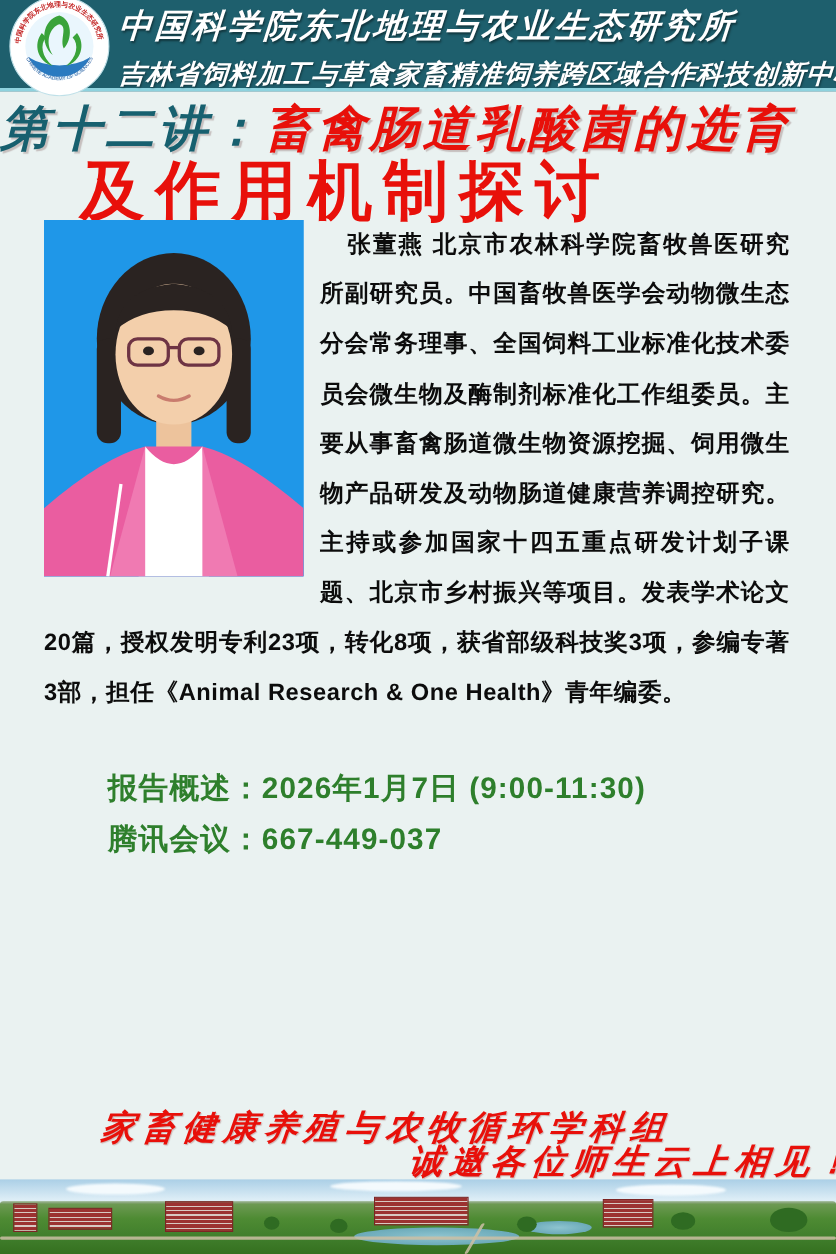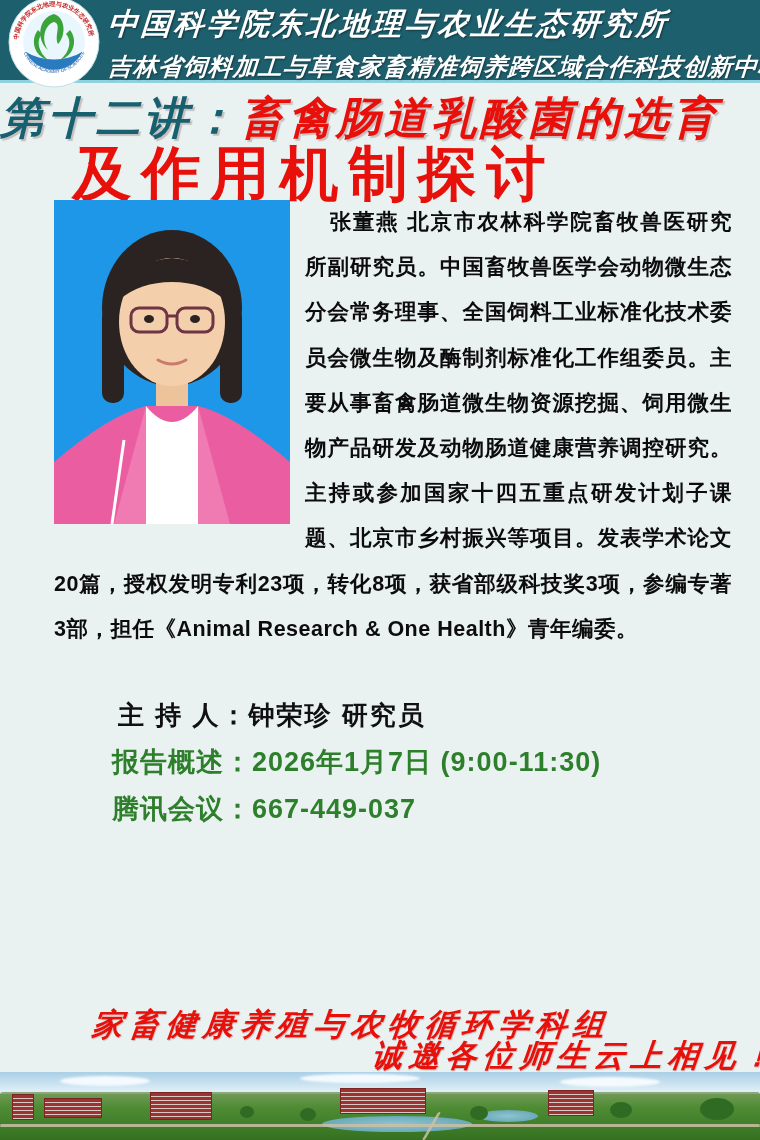--- a/index.html
+++ b/index.html
@@ -24,21 +24,21 @@
     text-shadow:1px 1px 2px rgba(0,0,0,.45);transform:skewX(-4deg);white-space:nowrap;
   }
   
   .title-block{position:absolute;top:92px;left:0;width:628px;text-align:center;line-height:52px;}
   .title-l1{font-size:44px;font-weight:bold;font-style:italic;letter-spacing:4px;white-space:nowrap;
             text-shadow:2px 2px 1px rgba(90,40,40,.25);}
   .title-prefix{color:#17606f;}
   .title-red{color:#e8100a;}
   .title-l2{font-size:59px;font-weight:bold;letter-spacing:10px;margin-top:4px;}
   
-  .flow{position:absolute;top:200px;left:54px;width:678px;}
+  .flow{position:absolute;top:200px;left:40px;width:678px;}
   .photo{
     float:left;width:236px;height:324px;margin-right:15px;margin-bottom:6px;
     background:#1f97e8;
   }
   .bio{
     font-size:21.5px;font-weight:bold;color:#0c0c0c;
     line-height:45.2px;text-align:justify;text-indent:1.15em;margin:0;
     letter-spacing:.5px;
   }
   .abstract{
@@ -135,23 +135,20 @@
         <path d="M92,206 L60,324 L92,324 Z" fill="#f07ab2"></path>
         <path d="M144,206 L176,324 L144,324 Z" fill="#f07ab2"></path>
         <line x1="70" y1="240" x2="58" y2="324" stroke="#ffffff" stroke-width="3"></line>
       </svg>
     </div>
 
     <p class="bio">张董燕 北京市农林科学院畜牧兽医研究所副研究员。中国畜牧兽医学会动物微生态分会常务理事、全国饲料工业标准化技术委员会微生物及酶制剂标准化工作组委员。主要从事畜禽肠道微生物资源挖掘、饲用微生物产品研发及动物肠道健康营养调控研究。主持或参加国家十四五重点研发计划子课题、北京市乡村振兴等项目。发表学术论文20篇，授权发明专利23项，转化8项，获省部级科技奖3项，参编专著3部，担任《Animal Research &amp; One Health》青年编委。</p>
 
 
     <div class="meeting">
-      <div class="m-row m-host">
-        <span>主 持 人：</span><span>钟荣珍 研究员</span>
-      </div>
       <div class="m-row m-green">
         <span>报告概述：</span><span>2026年1月7日 (9:00-11:30)</span>
       </div>
       <div class="m-row m-green">
         <span>腾讯会议：</span><span>667-449-037</span>
       </div>
     </div>
   </div>
 
   <div class="invite1">家畜健康养殖与农牧循环学科组</div>

